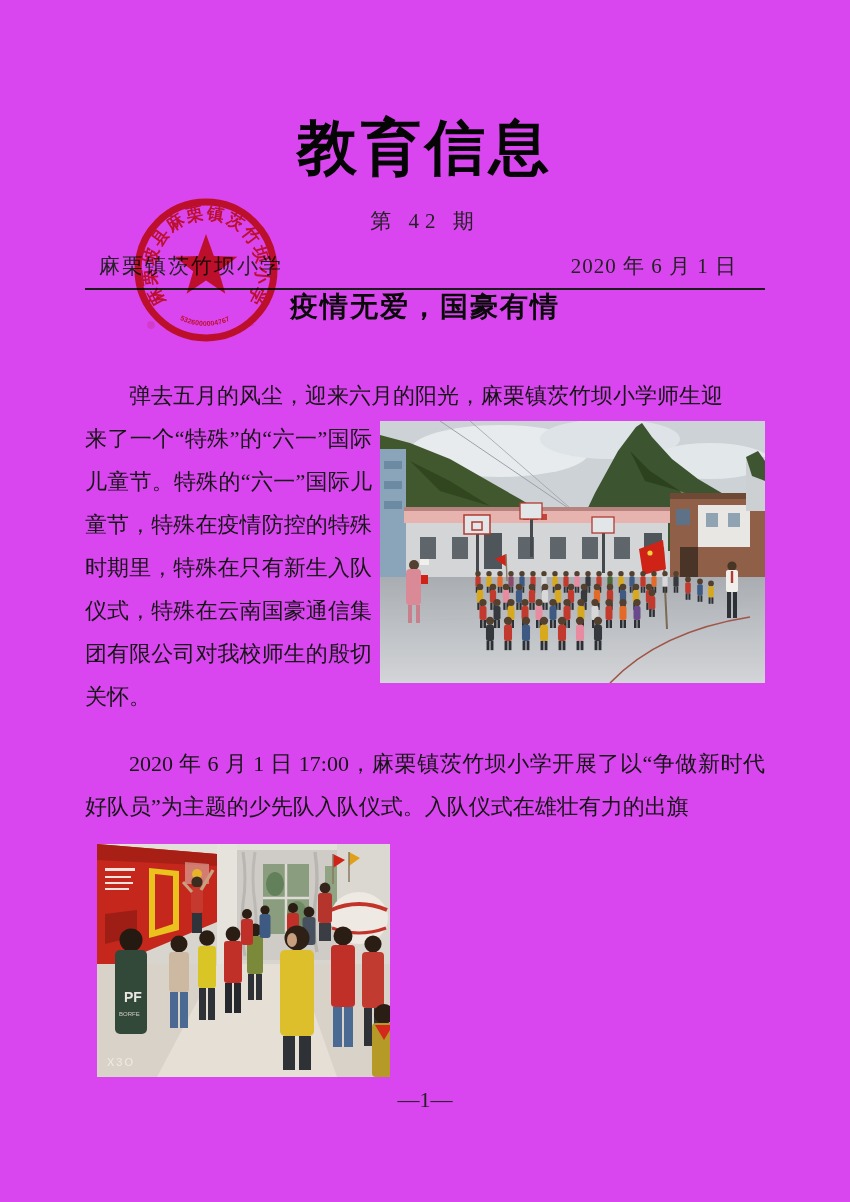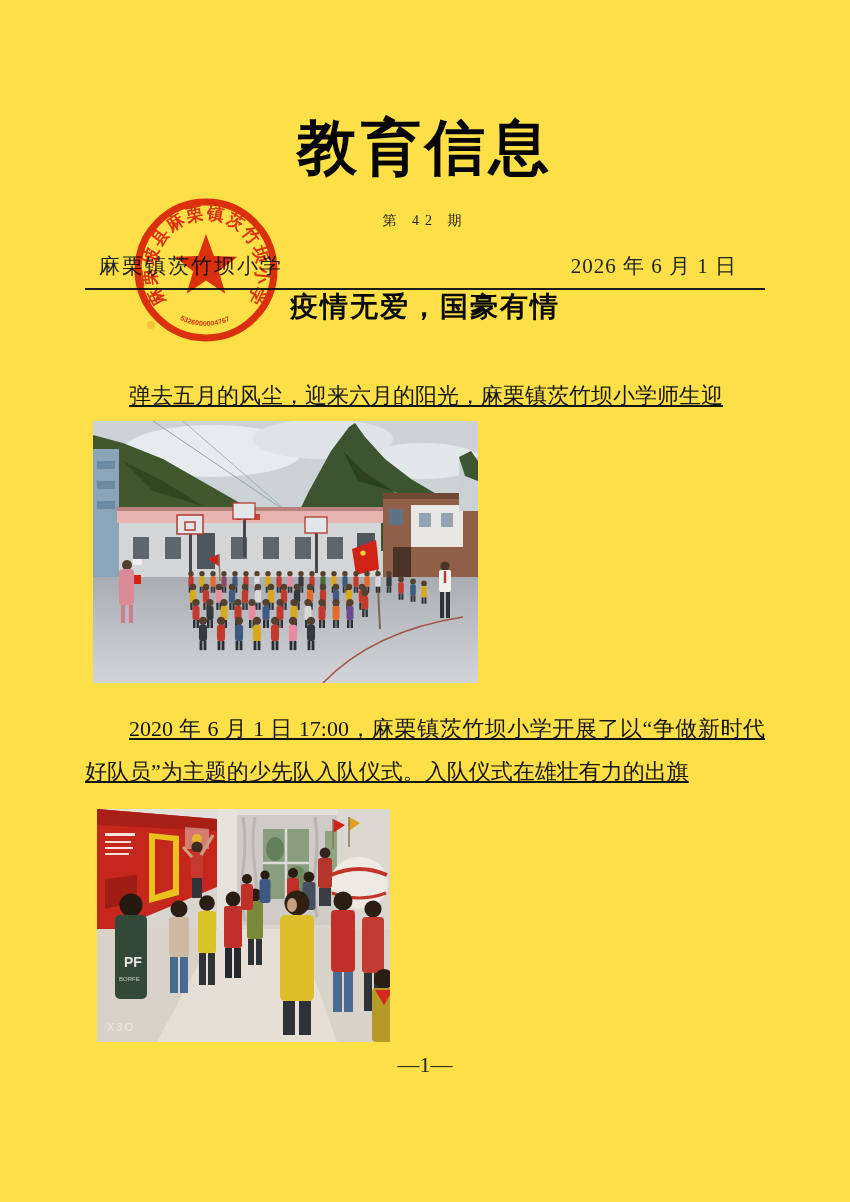--- a/index.html
+++ b/index.html
@@ -1,28 +1,28 @@
 <!DOCTYPE html>
 <html lang="zh"><head>
 <meta charset="utf-8">
 <style>
   html,body{margin:0;padding:0;background:#ffffff;}
-  .page{position:relative;width:850px;height:1202px;background:#fde047;overflow:hidden;
+  .page{position:relative;width:850px;height:1202px;background:#d946ef;overflow:hidden;
         font-family:"Liberation Serif",serif;color:#111;}
   .content{position:absolute;left:85px;top:0;width:680px;}
   .masthead-title{margin-top:112px;text-align:center;font-family:"Liberation Sans",sans-serif;
         font-weight:900;font-size:60px;line-height:72px;letter-spacing:4px;color:#050505;}
-  .issue{margin-top:22px;text-align:center;font-size:14px;line-height:30px;letter-spacing:6px;color:#222;}
+  .issue{margin-top:22px;text-align:center;font-size:21px;line-height:30px;letter-spacing:6px;color:#222;}
   .header-row{margin-top:16px;display:flex;justify-content:space-between;align-items:flex-end;
         border-bottom:2.5px solid #1c1c1c;padding-bottom:8px;font-size:21px;line-height:28px;color:#222;}
   .publisher{padding-left:14px;letter-spacing:2px;}
   .pub-date{padding-right:28px;letter-spacing:1px;}
   .headline{text-align:center;font-family:"Liberation Sans",sans-serif;
         font-weight:bold;font-size:28px;line-height:34px;letter-spacing:2px;color:#0a0a0a;}
-  .body{margin-top:50px;font-size:22px;line-height:43px;text-align:justify;color:#151515;text-decoration:underline;}
+  .body{margin-top:50px;font-size:22px;line-height:43px;text-align:justify;color:#151515;}
   .indent{text-indent:44px;}
   .line1{white-space:nowrap;overflow:visible;}
   .cols{display:flex;align-items:flex-start;}
   .sec1-text{flex:0 0 287px;}
   .photo1-wrap{flex:0 0 385px;margin-left:8px;margin-top:4px;}
   .sec2{margin-top:24px;}
   .sec2-cols{display:flex;align-items:flex-start;margin-top:2px;}
   .photo2-wrap{flex:0 0 293px;margin-left:12px;margin-right:14px;margin-top:14px;}
   .sec2-text{flex:1;}
   .photo1-wrap svg,.photo2-wrap svg{display:block;}
@@ -34,30 +34,31 @@
 <body>
 
 <div class="page">
   <div class="content">
 
     <div class="masthead-title">教育信息</div>
     <div class="issue">第 42 期</div>
 
     <div class="header-row">
       <span class="publisher">麻栗镇茨竹坝小学</span>
-      <span class="pub-date">2026 年 6 月 1 日</span>
+      <span class="pub-date">2020 年 6 月 1 日</span>
     </div>
 
     <div class="headline">疫情无爱，国豪有情</div>
 
     <div class="body">
 
       <div class="indent line1">弹去五月的风尘，迎来六月的阳光，麻栗镇茨竹坝小学师生迎</div>
 
       <div class="cols">
+        <div class="sec1-text">来了一个“特殊”的“六一”国际儿童节。特殊的“六一”国际儿童节，特殊在疫情防控的特殊时期里，特殊在只有新生入队仪式，特殊在云南国豪通信集团有限公司对我校师生的殷切关怀。</div>
 
         <div class="photo1-wrap">
 
           <svg width="385" height="262" viewBox="0 0 385 262">
             <defs>
               <linearGradient id="gnd" x1="0" y1="0" x2="0" y2="1">
                 <stop offset="0" stop-color="#a9adb2"></stop>
                   <stop offset="1" stop-color="#d3d5d8"></stop>
               </linearGradient>
               <g id="kid">

